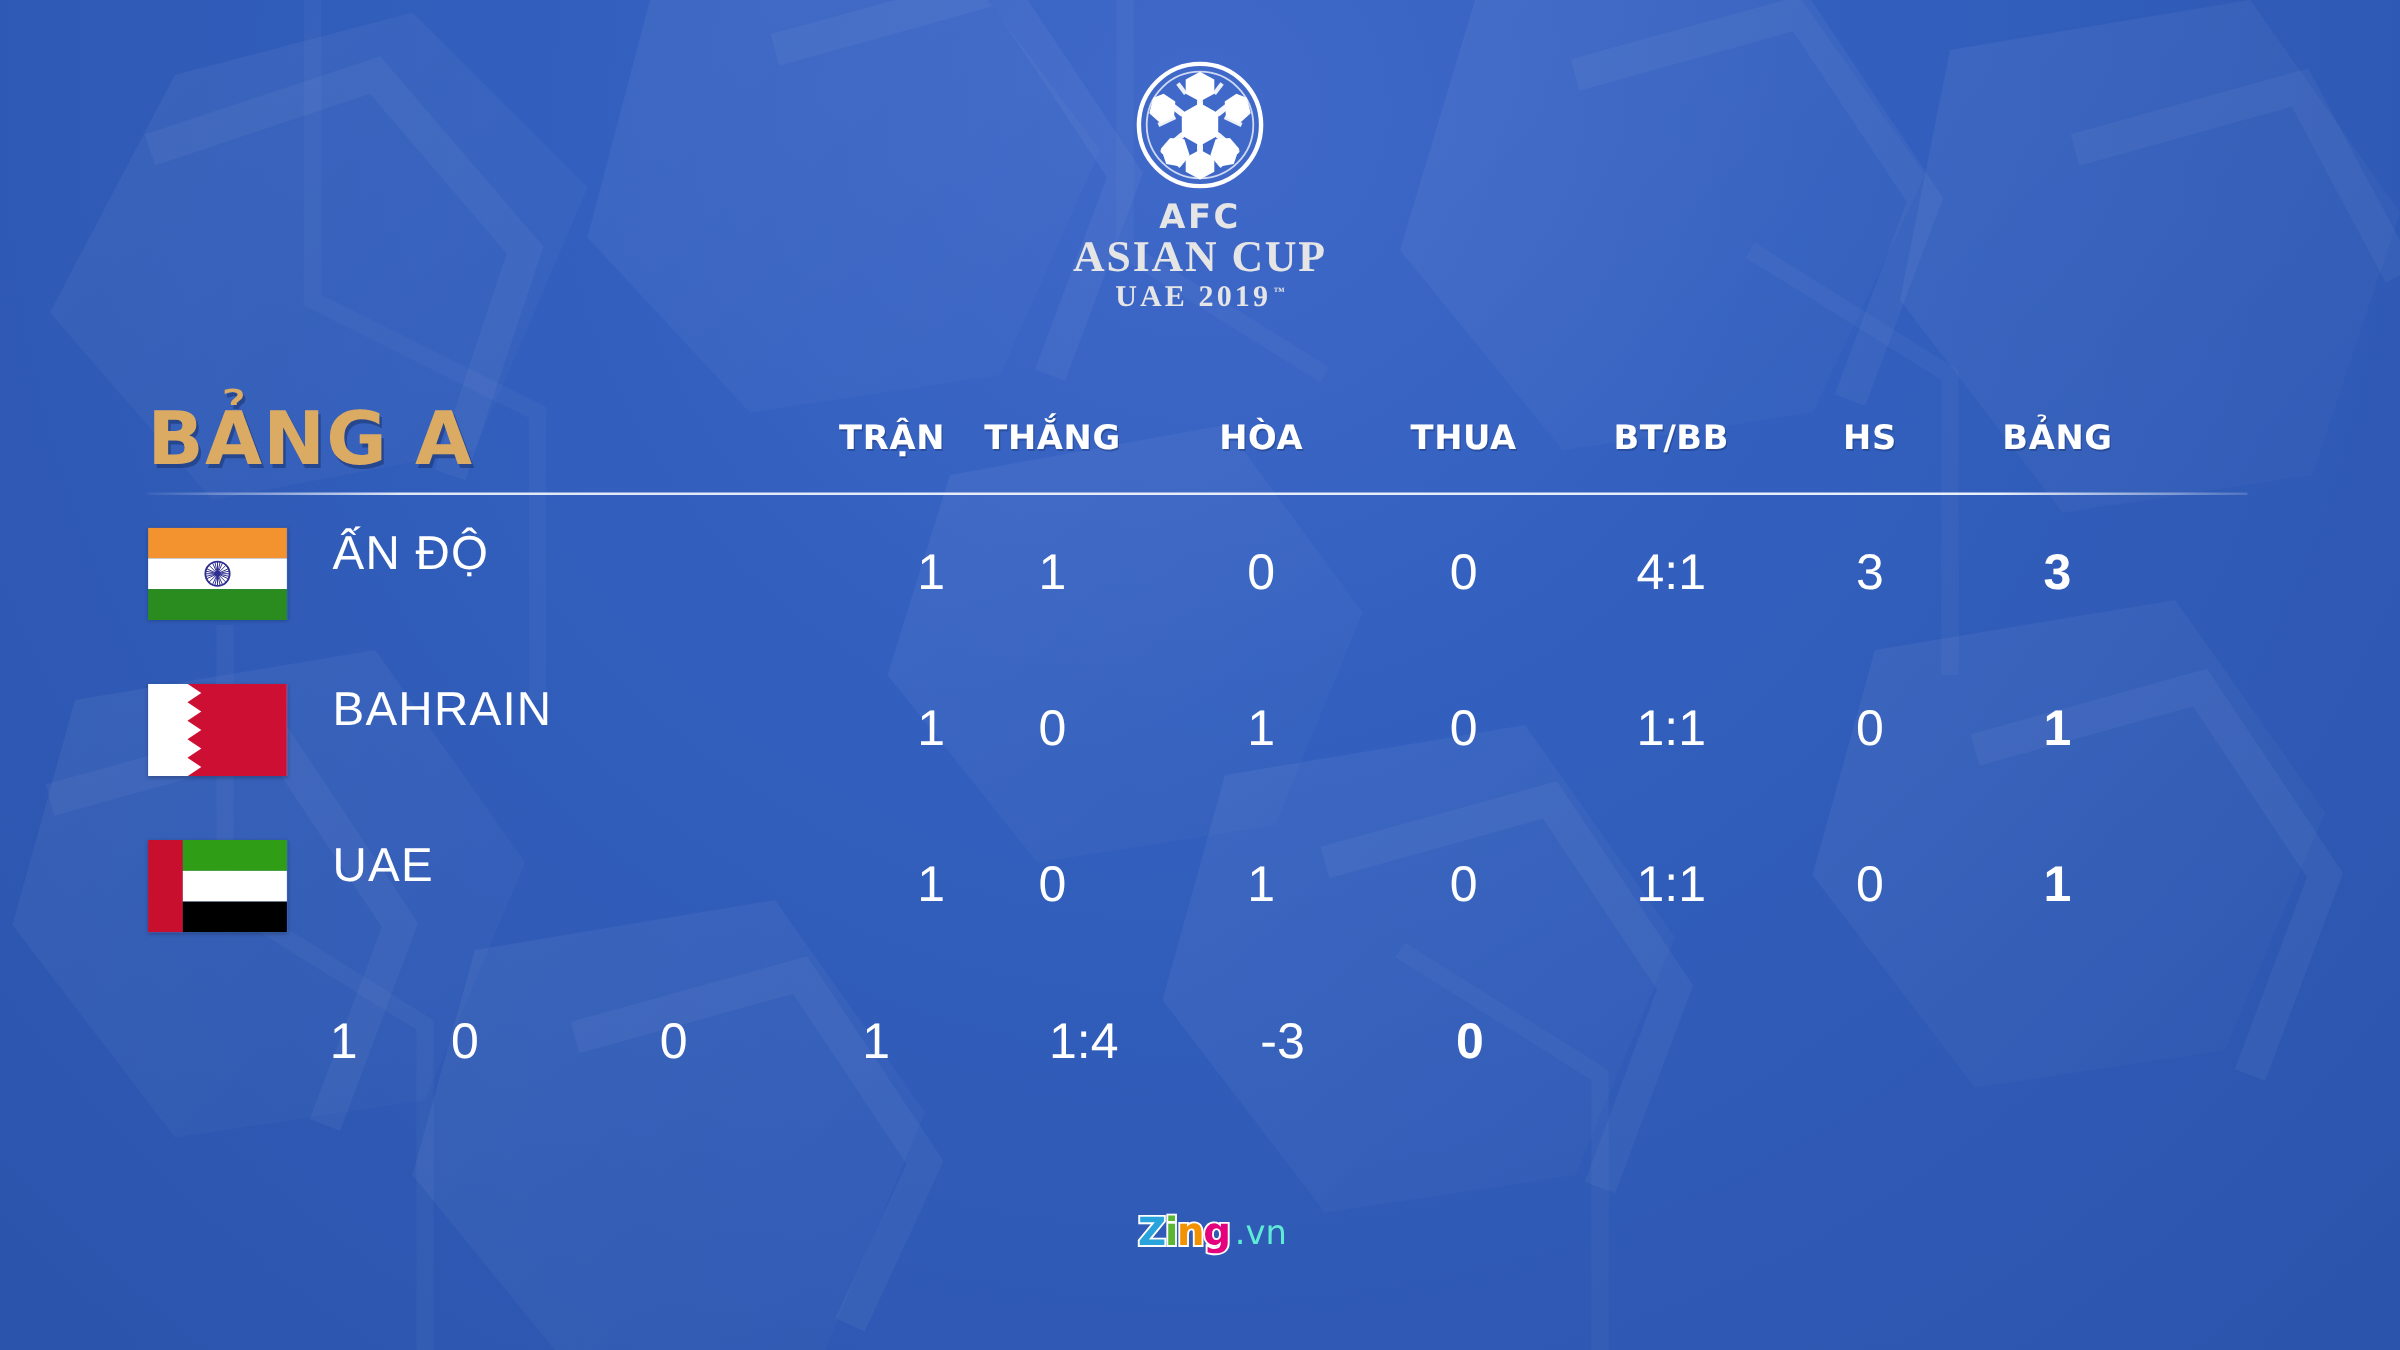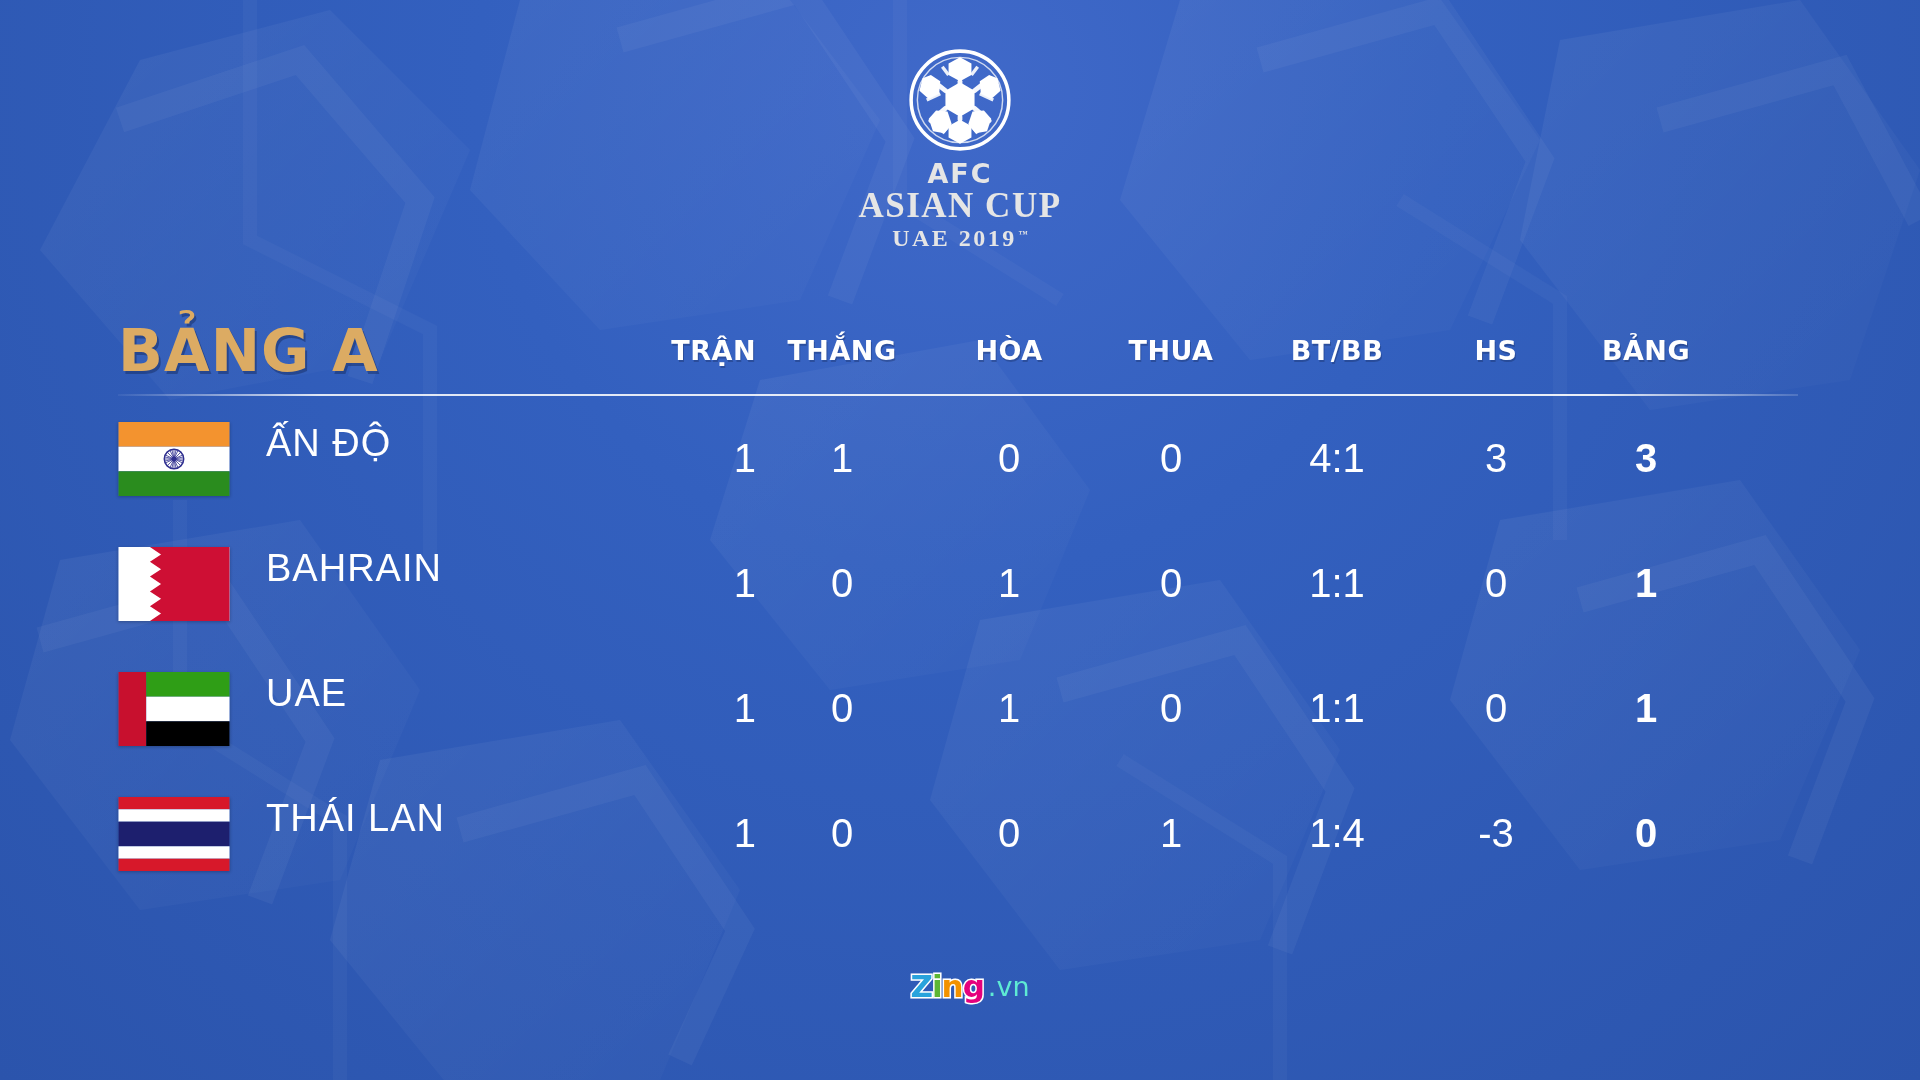--- a/index.html
+++ b/index.html
@@ -286,32 +286,20 @@
     <div class="col c-played v-cell">1</div>
     <div class="col c-won    v-cell">0</div>
     <div class="col c-drawn  v-cell">1</div>
     <div class="col c-lost   v-cell">0</div>
     <div class="col c-gf-ga  v-cell">1:1</div>
     <div class="col c-gd     v-cell">0</div>
     <div class="col c-points v-cell points">1</div>
   </div>
 
   <div class="row team-row">
-    <div class="team-cell">
-      <div class="flag">
-        <svg viewBox="0 0 120 80" xmlns="http://www.w3.org/2000/svg">
-          <rect x="0" y="0" width="120" height="13.3" fill="#d7182a"></rect>
-          <rect x="0" y="13.3" width="120" height="13.4" fill="#ffffff"></rect>
-          <rect x="0" y="26.7" width="120" height="26.6" fill="#1d1f6e"></rect>
-          <rect x="0" y="53.3" width="120" height="13.4" fill="#ffffff"></rect>
-          <rect x="0" y="66.7" width="120" height="13.3" fill="#d7182a"></rect>
-        </svg>
-      </div>
-      <div class="team-name">THÁI LAN</div>
-    </div>
     <div class="col c-played v-cell">1</div>
     <div class="col c-won    v-cell">0</div>
     <div class="col c-drawn  v-cell">0</div>
     <div class="col c-lost   v-cell">1</div>
     <div class="col c-gf-ga  v-cell">1:4</div>
     <div class="col c-gd     v-cell">-3</div>
     <div class="col c-points v-cell points">0</div>
   </div>
 
 </div>

